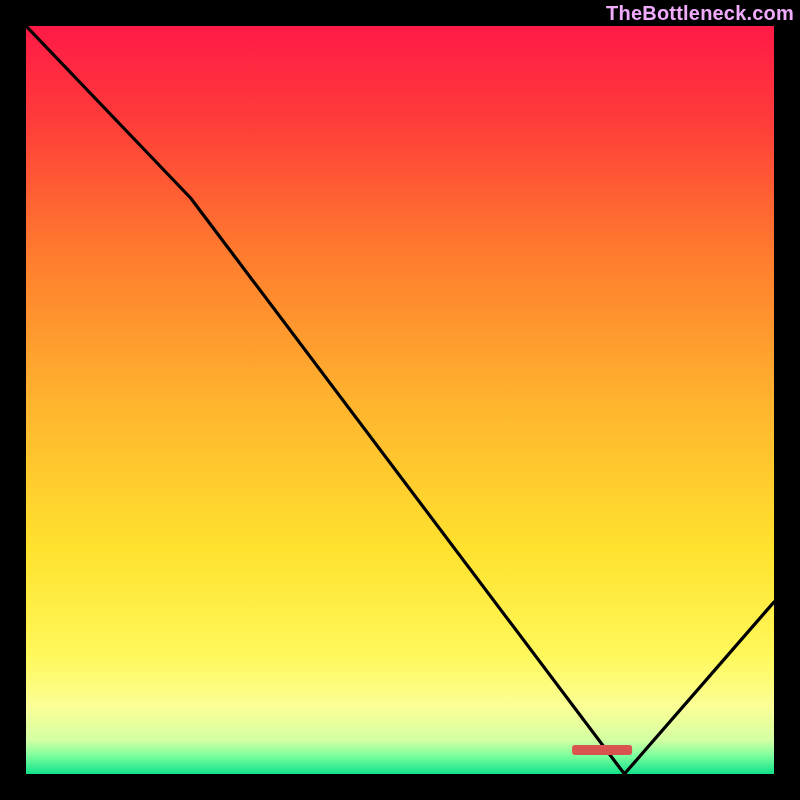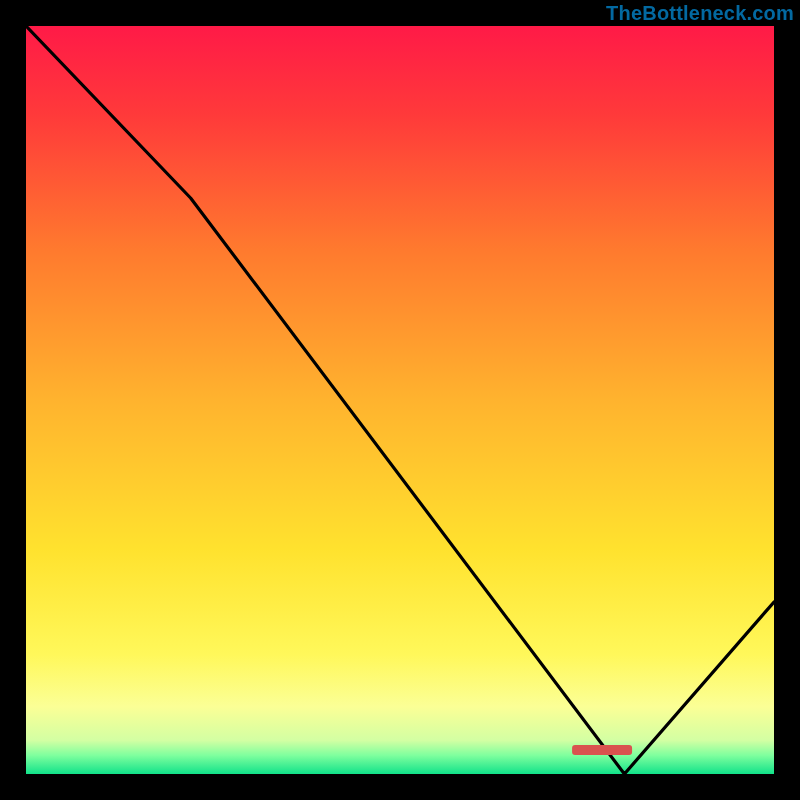--- a/index.html
+++ b/index.html
@@ -14,21 +14,21 @@
   .frame {
     position: relative;
     width: 800px;
     height: 800px;
     background: #000;
   }
   .attribution {
     position: absolute;
     top: 2px;
     right: 6px;
-    color: #0369a1;
+    color: #f0abfc;
     font-size: 20px;
     font-weight: 600;
     letter-spacing: 0.2px;
   }
   .plot-area {
     position: absolute;
     left: 26px;
     top: 26px;
     width: 748px;
     height: 748px;

